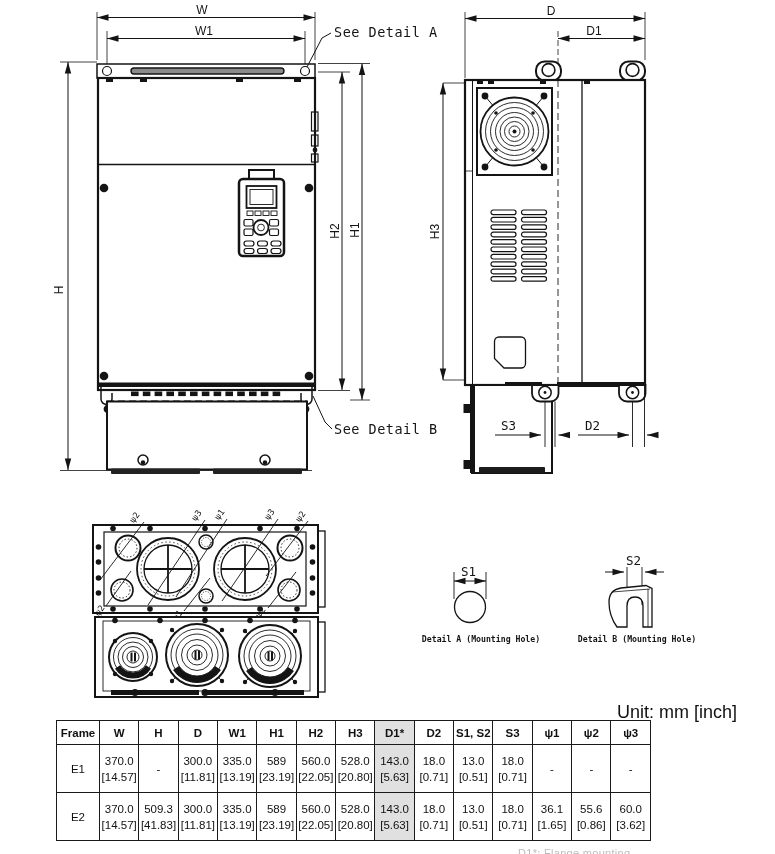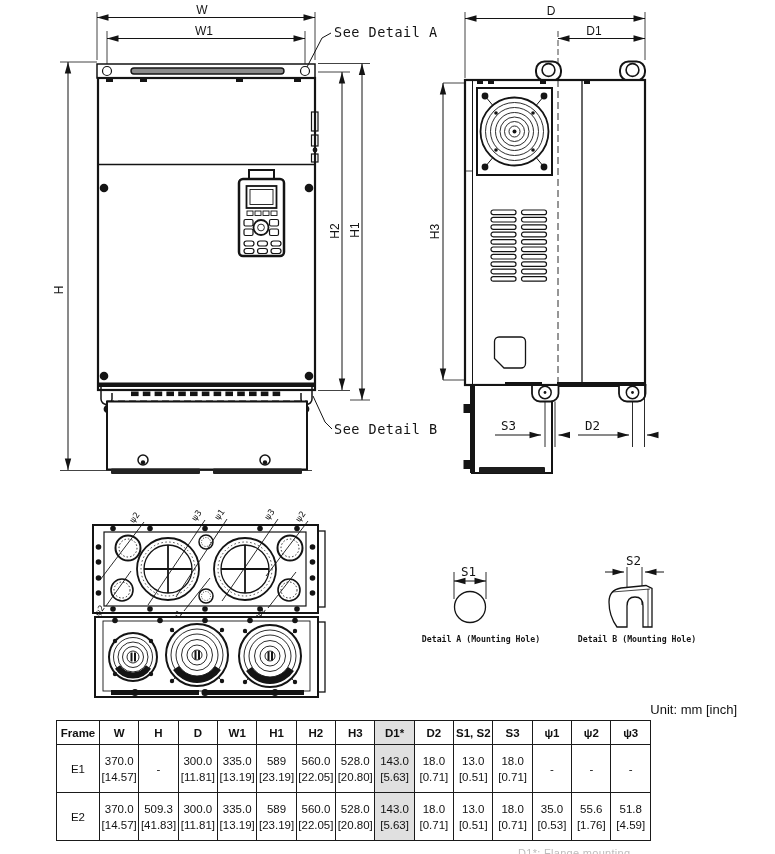--- a/index.html
+++ b/index.html
@@ -20,21 +20,21 @@
   .w25{stroke:#141414;stroke-width:2.5;fill:none}
   .wf {fill:#fff}
   .blk{fill:#141414;stroke:none}
   text{fill:#141414}
   .lbl{font:12px "Liberation Sans",sans-serif}
   .cad{font:13.5px "DejaVu Sans Mono",monospace;letter-spacing:.5px}
   .cads{font:12.5px "DejaVu Sans Mono",monospace}
   .cap{font:700 8.2px "DejaVu Sans Mono",monospace}
   .psi{font:8.5px "DejaVu Sans",sans-serif}
   
-  .unit{position:absolute;top:702px;right:38px;font-size:13px;color:#111;}
+  .unit{position:absolute;top:702px;right:38px;font-size:18px;color:#111;}
   table.dim{position:absolute;left:56px;top:720px;width:595px;border-collapse:collapse;
             table-layout:fixed;text-align:center;font-size:11.5px;}
   table.dim th,table.dim td{border:1.6px solid #1a1a1a;padding:0;}
   table.dim th{height:23px;font-weight:700;background:#fff;}
   table.dim td{height:47px;}
   .hl{background:#e0e0e0 !important;margin-left:44px;}
   .cellwrap{display:flex;flex-direction:column;justify-content:center;align-items:center;
             height:47px;line-height:16px;}
   .footnote{position:absolute;left:518px;top:847px;font-size:11px;color:#bdbdbd;letter-spacing:.3px;}
 </style>
@@ -624,34 +624,34 @@
             </div>
           </td>
       <td>
             <div class="cellwrap">
               <div>18.0</div>
               <div>[0.71]</div>
             </div>
           </td>
       <td>
             <div class="cellwrap">
-              <div>35.0</div>
-              <div>[0.53]</div>
+              <div>36.1</div>
+              <div>[1.65]</div>
             </div>
           </td>
       <td>
             <div class="cellwrap">
               <div>55.6</div>
-              <div>[1.76]</div>
-            </div>
-          </td>
-      <td>
-            <div class="cellwrap">
-              <div>51.8</div>
-              <div>[4.59]</div>
+              <div>[0.86]</div>
+            </div>
+          </td>
+      <td>
+            <div class="cellwrap">
+              <div>60.0</div>
+              <div>[3.62]</div>
             </div>
           </td>
     </tr>
   </tbody>
 </table>
 
 <div class="footnote">D1*: Flange mounting</div>
 
 </div>
 

